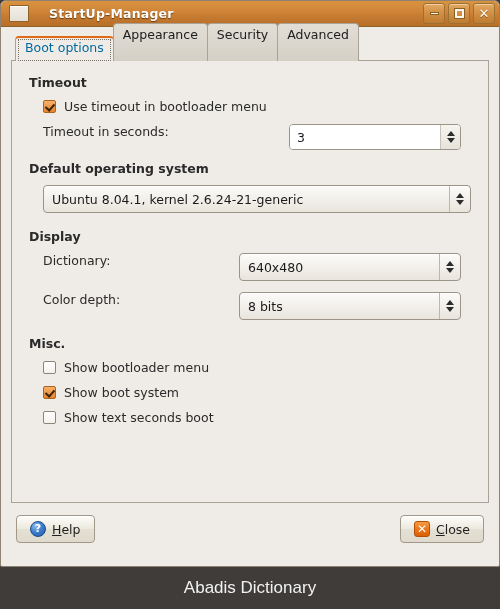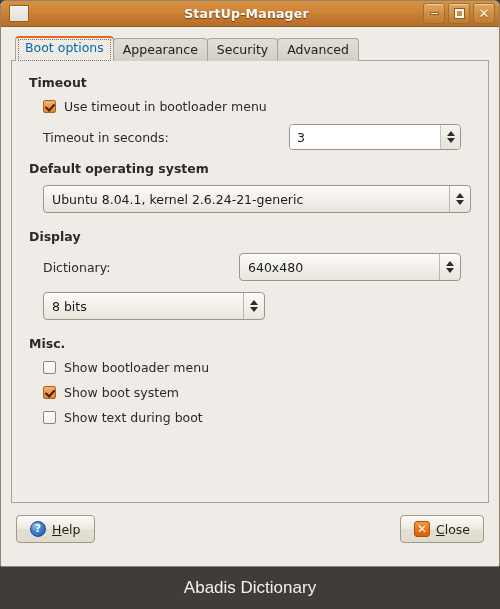--- a/index.html
+++ b/index.html
@@ -44,27 +44,27 @@
     margin-left: 4px;
     background: linear-gradient(to bottom, #f2efe9 0%, #e6e1d7 100%);
     border: 1px solid #8a6428;
     border-radius: 1px;
     box-shadow: inset 0 1px 0 #ffffff;
     flex: 0 0 auto;
   }
   #win-title {
     position: absolute;
     left: 0; right: 7px;
-    text-align: center;
     font-size: 12.5px;
     font-weight: bold;
     color: #ffffff;
     text-shadow: 0 1px 1px rgba(90,52,14,0.85);
     letter-spacing: 0.2px;
     pointer-events: none;
+    padding-left: 48px;
   }
   .winbtn {
     position: relative;
     z-index: 2;
     width: 20px; height: 19px;
     margin-left: 3px;
     border: 1px solid #9a7033;
     border-radius: 3px;
     background: linear-gradient(to bottom, #e4a963 0%, #d08f43 50%, #bf7c31 100%);
     box-shadow: inset 0 1px 0 rgba(255,255,255,0.45);
@@ -121,21 +121,21 @@
     padding: 3px 9px 4px 9px;
     border: 1px solid #a9a296;
     border-bottom: none;
     border-radius: 4px 4px 0 0;
     background: linear-gradient(to bottom, #e2ded6 0%, #d5d0c6 100%);
     margin-right: -1px;
     cursor: pointer;
     position: relative;
     line-height: 15px;
     box-sizing: border-box;
-    height: 23px;
+    height: 38px;
   }
   .tab.active {
     background: #efece7;
     border-top: 2px solid #e06c1a;
     padding-top: 2px;
     height: 25px;
     z-index: 4;
     color: #0369a1;
   }
   .tab.active .tab-focus {
@@ -163,21 +163,20 @@
   .section-title {
     font-size: 12.5px;
     font-weight: bold;
     color: #2a2a2a;
     margin-bottom: 9px;
   }
   .section-body { padding-left: 14px; }
 
   .row {
     display: flex;
-    align-items: center;
     margin-bottom: 11px;
   }
   .row-label {
     font-size: 12.5px;
     color: #2a2a2a;
   }
 
   
   .check-row {
     display: flex;
@@ -441,20 +440,21 @@
               <span class="row-label">Dictionary:</span>
               <div class="combo" id="combo-res">
                 <span class="combo-value">640x480</span>
                 <span class="combo-arrows">
                   <span class="arrow-up"></span>
                   <span class="arrow-dn"></span>
                 </span>
               </div>
             </div>
             <div class="row" id="row-depth">
+              <span class="row-label">Color depth:</span>
               <div class="combo" id="combo-depth">
                 <span class="combo-value">8 bits</span>
                 <span class="combo-arrows">
                   <span class="arrow-up"></span>
                   <span class="arrow-dn"></span>
                 </span>
               </div>
             </div>
           </div>
         </div>
@@ -465,21 +465,21 @@
             <div class="check-row">
               <span class="checkbox"></span>
               <span class="check-label">Show bootloader menu</span>
             </div>
             <div class="check-row">
               <span class="checkbox checked"></span>
               <span class="check-label">Show boot system</span>
             </div>
             <div class="check-row">
               <span class="checkbox"></span>
-              <span class="check-label">Show text during boot</span>
+              <span class="check-label">Show text seconds boot</span>
             </div>
           </div>
         </div>
 
       </div>
     </div>
 
     <div id="actions">
       <div class="btn">
         <span class="icon-help">?</span>

